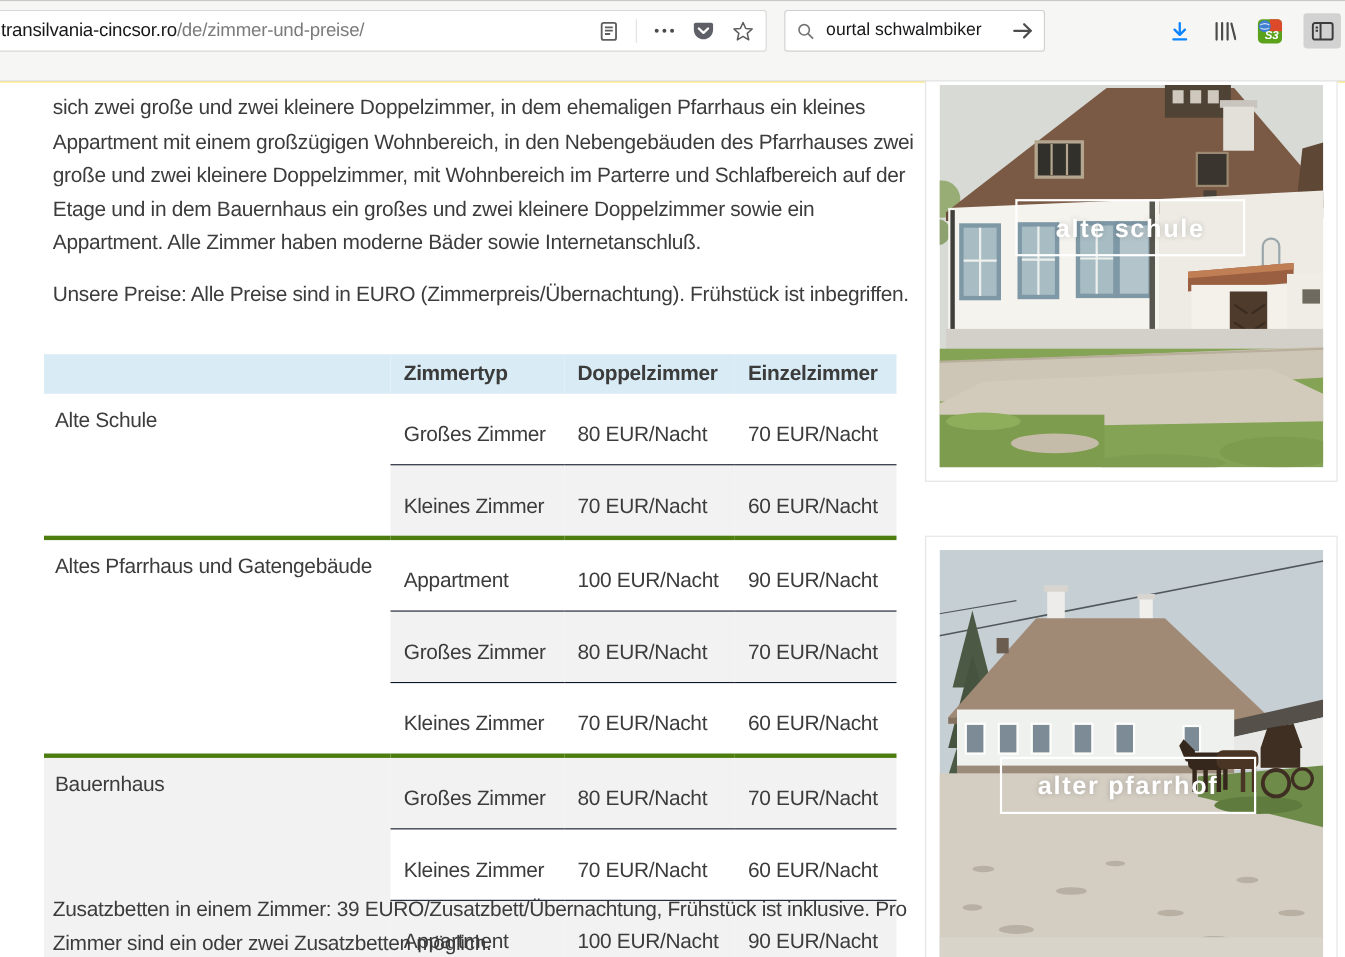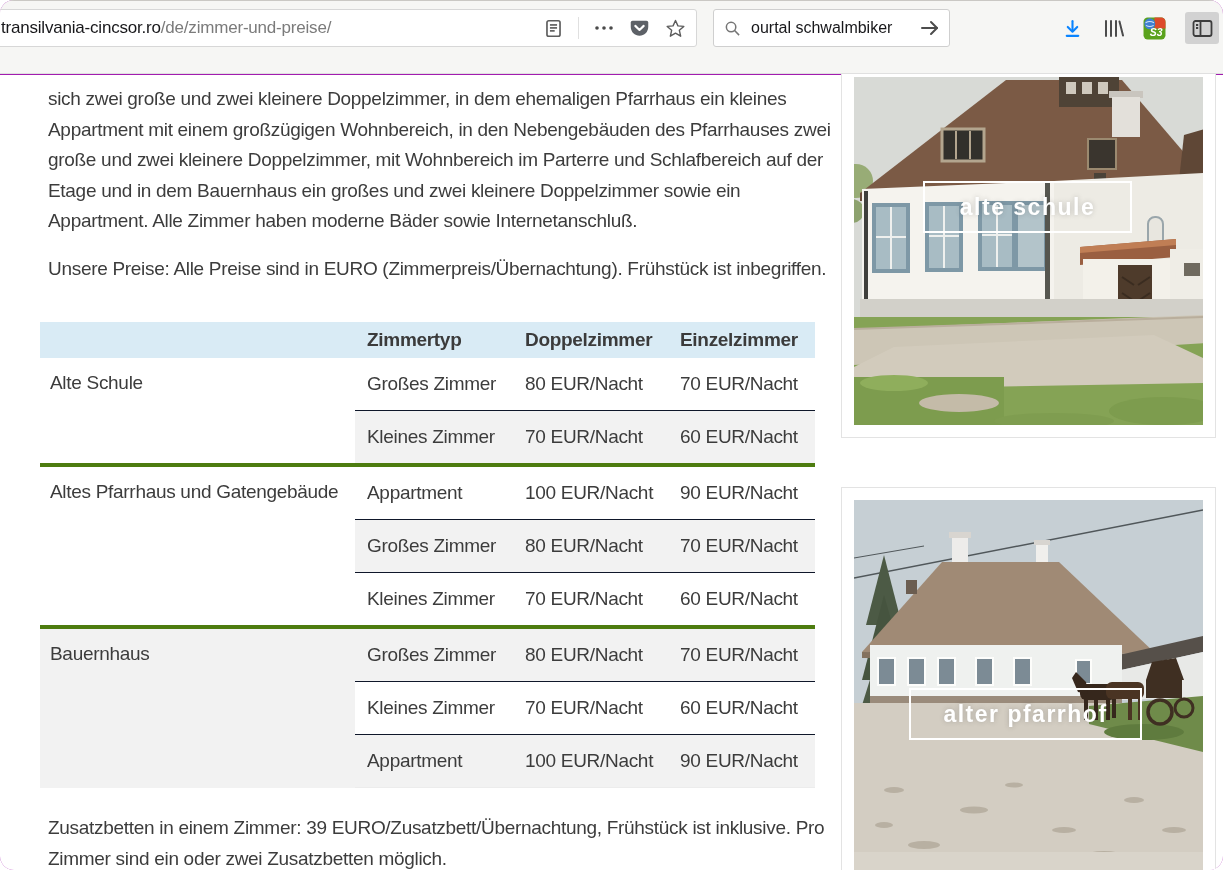--- a/index.html
+++ b/index.html
@@ -1,17 +1,17 @@
 <!DOCTYPE html>
 <html><head>
 <meta charset="utf-8">
 <style>
   html,body{margin:0;padding:0;background:#fff;}
-  .screen{position:relative;width:1223px;height:870px;overflow:hidden;background:#a21caf;
-          font-family:"Liberation Sans",sans-serif;border-radius:14px;}
+  .screen{position:relative;width:1223px;height:870px;overflow:hidden;background:#fde047;
+          font-family:"Liberation Sans",sans-serif;}
 
   
   .chrome{position:absolute;left:0;top:0;width:1223px;height:74px;background:#f6f6f4;
           border-top:1px solid #cac8c4;border-bottom:1px solid #e0e0e0;z-index:10;box-sizing:border-box;}
   .urlbar{position:absolute;left:-8px;top:8px;width:705px;height:38px;background:#fff;
           border:1px solid #d7d7d7;border-radius:3px;box-sizing:border-box;
           display:flex;align-items:center;padding:0 10px 0 8px;}
   .url-text{flex:1;font-size:17px;white-space:nowrap;overflow:hidden;letter-spacing:-0.2px;}
   .url-domain{color:#17171a;}
   .url-path{color:#7b7b7b;}
@@ -37,21 +37,21 @@
   #p2{top:171px;}
   #p3{top:730px;}
 
   table.prices{position:absolute;left:40px;top:247px;width:775px;border-collapse:collapse;
                table-layout:fixed;font-size:19px;color:#3c3c3c;letter-spacing:-0.3px;}
   .prices col.c1{width:315px;} .prices col.c2{width:158px;}
   .prices col.c3{width:155px;} .prices col.c4{width:147px;}
   .prices th{background:#d9ebf5;height:36px;text-align:left;font-weight:bold;color:#3b3b3b;
              padding:0 0 0 12px;}
   .prices th.blank{padding-left:10px;}
-  .prices td{height:52px;vertical-align:middle;padding:0 0 0 12px;}
+  .prices td{height:52px;vertical-align:middle;padding:12px 0 0 12px;}
   .prices td.bld{vertical-align:top;padding:14px 0 0 10px;}
   .prices tbody tr:nth-child(even) td{background:#f2f2f2;}
   .prices tr.grp td{border-top:4px solid #4d7c0f;}
   .prices tr.sub td{border-top:1px solid #0f172a;}
   .prices tbody tr:last-child td{border-bottom:1px solid #ececec;}
 
   
   .card{position:absolute;left:841px;width:375px;background:#fff;border:1px solid #e3e3e3;
         padding:12px;box-sizing:border-box;}
   #card1{top:64px;height:374px;}

